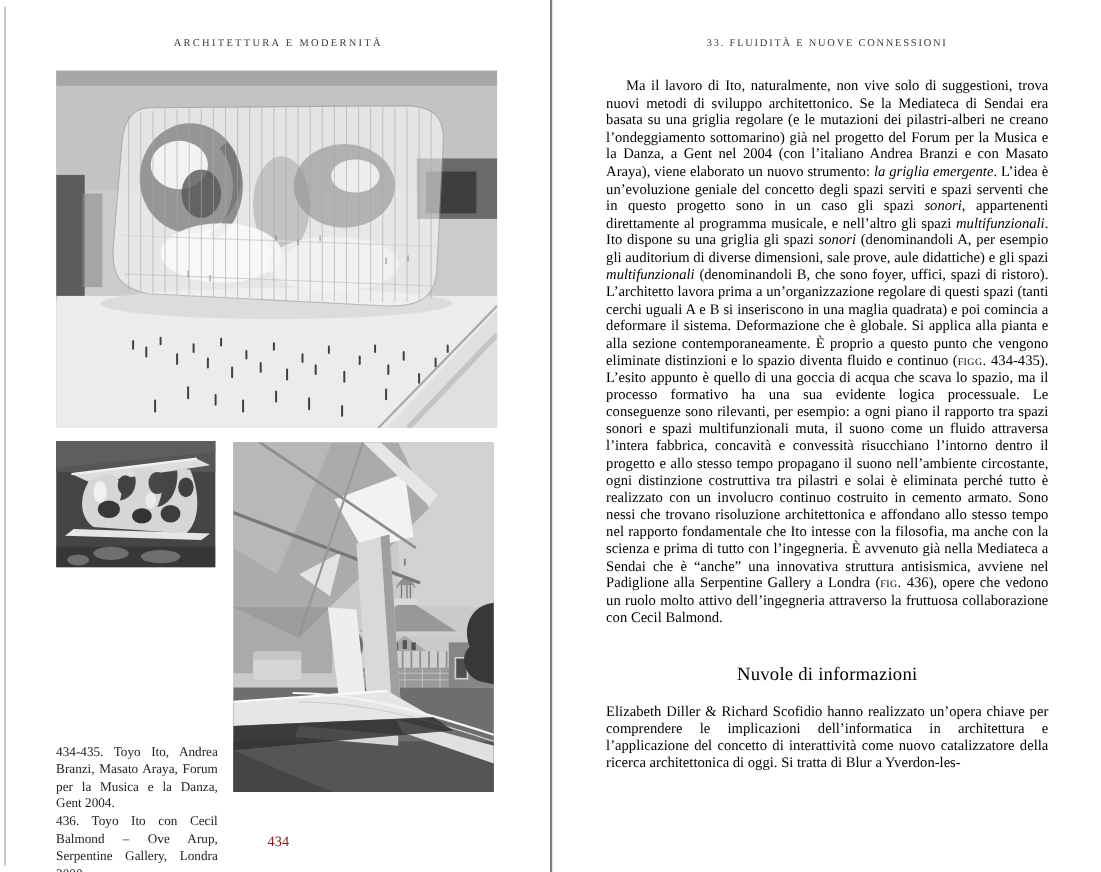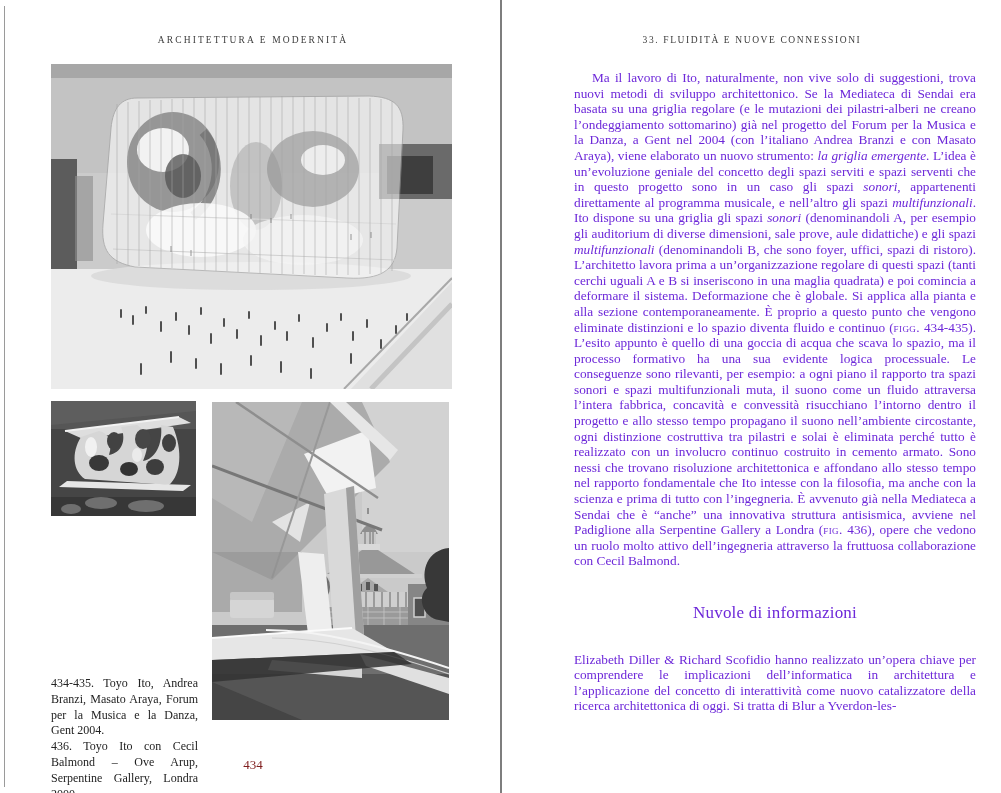--- a/index.html
+++ b/index.html
@@ -16,26 +16,26 @@
   .fig{position:absolute;overflow:hidden;background:#cfcfcf;}
   .fig svg{display:block;width:100%;height:100%;}
   .fig-top{left:51px;top:64px;width:401px;height:325px;}
   .fig-small{left:51px;top:401px;width:145px;height:115px;}
   .fig-right{left:212px;top:402px;width:237px;height:318px;}
 
   .caption{position:absolute;left:51px;top:656px;width:147px;font-size:12px;line-height:15.8px;
            text-align:justify;color:#222;margin-top:20px;}
   .caption p{margin:0;}
 
-  .body-text{position:absolute;left:574px;top:70px;width:402px;font-size:13.3px;line-height:15.6px;
-             text-align:justify;color:#6d28d9;}
+  .body-text{position:absolute;left:551px;top:70px;width:402px;font-size:13.3px;line-height:15.6px;
+             text-align:justify;color:#000000;}
   .body-par{margin:0;}
   .indent{text-indent:18px;}
   .sc{font-variant:small-caps;letter-spacing:.4px;}
-  .section-heading{margin:36px 0 31px;font-size:17px;font-weight:normal;text-align:center;letter-spacing:.2px;}
+  .section-heading{margin:36px 0 18px;font-size:17px;font-weight:normal;text-align:center;letter-spacing:.2px;}
 
   .page-number{position:absolute;top:757px;font-size:13px;text-align:center;color:#7f1d1d;}
   .pn-left{left:51px;width:404px;}
   .pn-right{left:551px;width:402px;}
 </style>
 </head>
 <body>
 
 <div class="spread">
 

